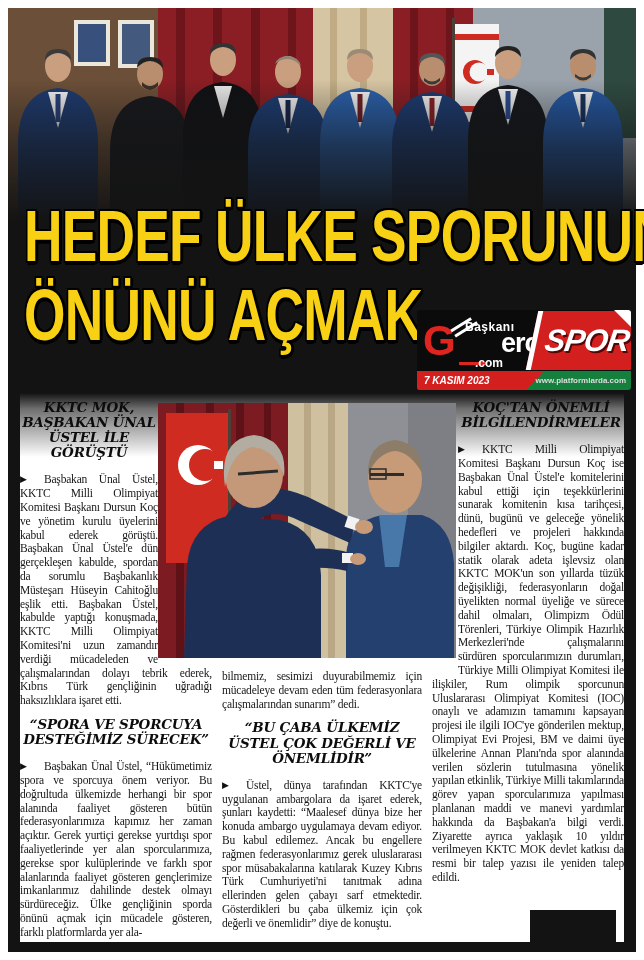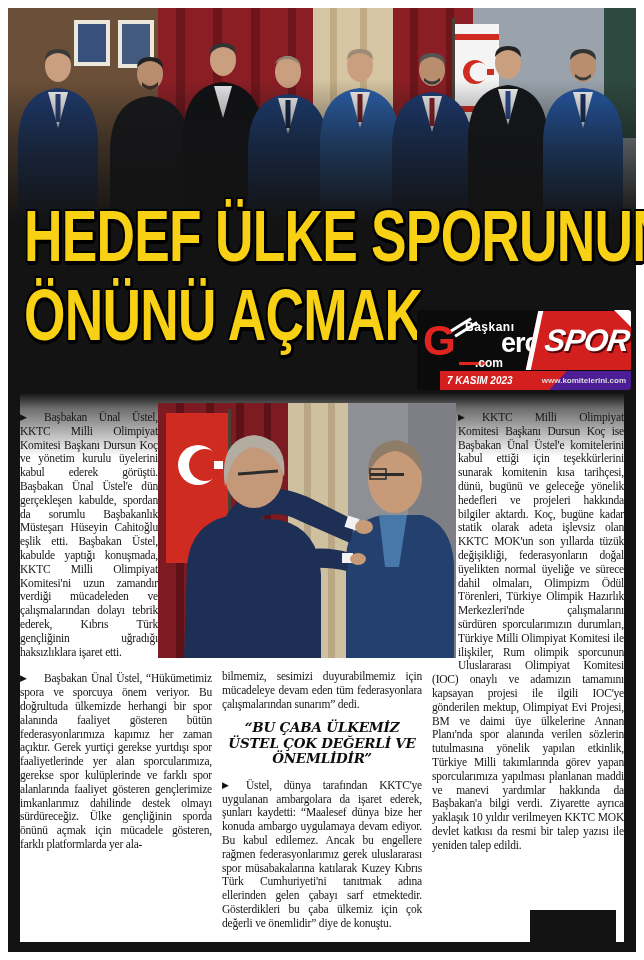--- a/index.html
+++ b/index.html
@@ -30,21 +30,21 @@
   .brand-g { position:absolute; left:0; top:8px; font-size:42px; line-height:1; font-weight:bold; color:#e02521; }
   .brand-kibris { position:absolute; left:42px; top:8px; font-size:12px; font-weight:bold; letter-spacing:.5px; }
   .brand-rest { position:absolute; left:30px; top:18px; font-size:27px; line-height:1; font-weight:bold; letter-spacing:-1px;padding-left:48px; }
   .brand-comline { position:absolute; left:36px; top:50px; width:28px; height:3px; background:#e02521; }
   .brand-com { position:absolute; left:52px; top:44px; font-size:12px; font-weight:bold; }
   .spor-badge { position:absolute; right:-6px; top:1px; width:100px; height:59px; background:#d41f1f;
                 transform:skewX(-12deg); border-left:5px solid #ffffff;
                 display:flex; align-items:center; justify-content:center; }
   .spor-label { transform:skewX(4deg); font-size:31px; font-weight:bold; font-style:italic; color:#fff;
                 letter-spacing:-1px; text-shadow:2px 2px 0 #520606; }
-  .logo-bottom { position:absolute; left:0; right:0; bottom:0; height:19px; background:#4c1d95;margin-left:23px; }
+  .logo-bottom { position:absolute; left:0; right:0; bottom:0; height:19px; background:#15803d; }
   .logo-date { position:absolute; left:0; top:0; bottom:0; width:120px; background:#d41f1f;
                clip-path:polygon(0 0,100% 0,86% 100%,0 100%);
                display:flex; align-items:center; padding-left:7px;
                font-size:10px; font-weight:bold; font-style:italic; color:#fff; }
   .logo-url { position:absolute; right:5px; top:5px; font-size:8px; font-weight:bold; color:#dddddd; }
 
   
   .content { position:absolute; left:8px; top:393px; width:628px; height:559px; box-sizing:border-box;
              border-left:12px solid #131313; border-right:12px solid #131313; border-bottom:10px solid #131313;
              background-color:#fff;
@@ -182,43 +182,46 @@
           <span class="brand-rest">erçek</span>
           <div class="brand-comline"></div>
           <span class="brand-com">.com</span>
         </div>
         <div class="spor-badge">
           <span class="spor-label">SPOR</span>
         </div>
       </div>
       <div class="logo-bottom">
         <div class="logo-date">7 KASIM 2023</div>
-        <div class="logo-url">www.komitelerini.com</div>
+        <div class="logo-url">www.platformlarda.com</div>
       </div>
       <div class="logo-notch"></div>
     </div>
   </div>
 
   <div class="content" style="position:absolute;">
     <div class="cols">
 
       <div class="col">
         <div class="shim-r"></div>
+        <h3 class="subhead">KKTC MOK, BAŞBAKAN ÜNAL ÜSTEL İLE GÖRÜŞTÜ</h3>
         <p class="body-par"><span class="bullet">▶</span><span>Başbakan Ünal Üstel, KKTC Milli Olimpiyat Komitesi Başkanı Dursun Koç ve yönetim kurulu üyelerini kabul ederek görüştü. Başbakan Ünal Üstel'e dün gerçekleşen kabulde, spordan da sorumlu Başbakanlık Müsteşarı Hüseyin Cahitoğlu eşlik etti. Başbakan Üstel, kabulde yaptığı konuşmada, KKTC Milli Olimpiyat Komitesi'ni uzun zamandır verdiği mücadeleden ve çalışmalarından dolayı tebrik ederek, Kıbrıs Türk gençliğinin uğradığı haksızlıklara işaret etti.</span></p>
+        <h3 class="subhead mt">“SPORA VE SPORCUYA DESTEĞİMİZ SÜRECEK”</h3>
         <p class="body-par"><span class="bullet">▶</span><span>Başbakan Ünal Üstel, “Hükümetimiz spora ve sporcuya önem veriyor. Bu doğrultuda ülkemizde herhangi bir spor alanında faaliyet gösteren bütün federasyonlarımıza kapımız her zaman açıktır. Gerek yurtiçi gerekse yurtdışı spor faaliyetlerinde yer alan sporcularımıza, gerekse spor kulüplerinde ve farklı spor alanlarında faaliyet gösteren gençlerimize imkanlarımız dahilinde destek olmayı sürdüreceğiz. Ülke gençliğinin sporda önünü açmak için mücadele gösteren, farklı platformlarda yer ala-</span></p>
       </div>
 
       <div class="col">
         <p class="body-par mid-offset"><span>bilmemiz, sesimizi duyurabilmemiz için mücadeleye devam eden tüm federasyonlara çalışmalarından sunarım” dedi.</span></p>
         <h3 class="subhead mt">“BU ÇABA ÜLKEMİZ ÜSTEL ÇOK DEĞERLİ VE ÖNEMLİDİR”</h3>
         <p class="body-par"><span class="bullet">▶</span><span>Üstel, dünya tarafından KKTC'ye uygulanan ambargolara da işaret ederek, şunları kaydetti: “Maalesef dünya bize her konuda ambargo uygulamaya devam ediyor. Bu kabul edilemez. Ancak bu engellere rağmen federasyonlarımız gerek uluslararası spor müsabakalarına katılarak Kuzey Kıbrıs Türk Cumhuriyeti'ni tanıtmak adına ellerinden gelen çabayı sarf etmektedir. Gösterdikleri bu çaba ülkemiz için çok değerli ve önemlidir” diye de konuştu.</span></p>
       </div>
 
       <div class="col">
         <div class="shim-l"></div>
+        <h3 class="subhead">KOÇ'TAN ÖNEMLİ BİLGİLENDİRMELER</h3>
         <p class="body-par"><span class="bullet">▶</span><span>KKTC Milli Olimpiyat Komitesi Başkanı Dursun Koç ise Başbakan Ünal Üstel'e komitelerini kabul ettiği için teşekkürlerini sunarak komitenin kısa tarihçesi, dünü, bugünü ve geleceğe yönelik hedefleri ve projeleri hakkında bilgiler aktardı. Koç, bugüne kadar statik olarak adeta işlevsiz olan KKTC MOK'un son yıllarda tüzük değişikliği, federasyonların doğal üyelikten normal üyeliğe ve sürece dahil olmaları, Olimpizm Ödül Törenleri, Türkiye Olimpik Hazırlık Merkezleri'nde çalışmalarını sürdüren sporcularımızın durumları, Türkiye Milli Olimpiyat Komitesi ile ilişkiler, Rum olimpik sporcunun Uluslararası Olimpiyat Komitesi (IOC) onaylı ve adamızın tamamını kapsayan projesi ile ilgili IOC'ye gönderilen mektup, Olimpiyat Evi Projesi, BM ve daimi üye ülkelerine Annan Planı'nda spor alanında verilen sözlerin tutulmasına yönelik yapılan etkinlik, Türkiye Milli takımlarında görev yapan sporcularımıza yapılması planlanan maddi ve manevi yardımlar hakkında da Başbakan'a bilgi verdi. Ziyarette ayrıca yaklaşık 10 yıldır verilmeyen KKTC MOK devlet katkısı da resmi bir talep yazısı ile yeniden talep edildi.</span></p>
       </div>
     </div>
 
     <svg class="mid-photo" viewBox="0 0 298 255" preserveAspectRatio="none">
       <rect x="0" y="0" width="298" height="255" fill="#8f9096"></rect>
       <rect x="250" y="0" width="48" height="255" fill="#7e7f85"></rect>
       <rect x="0" y="0" width="130" height="255" fill="#7c1b22"></rect>
       <rect x="18" y="0" width="8" height="255" fill="#5f1118"></rect>
       <rect x="48" y="0" width="8" height="255" fill="#5f1118"></rect>

